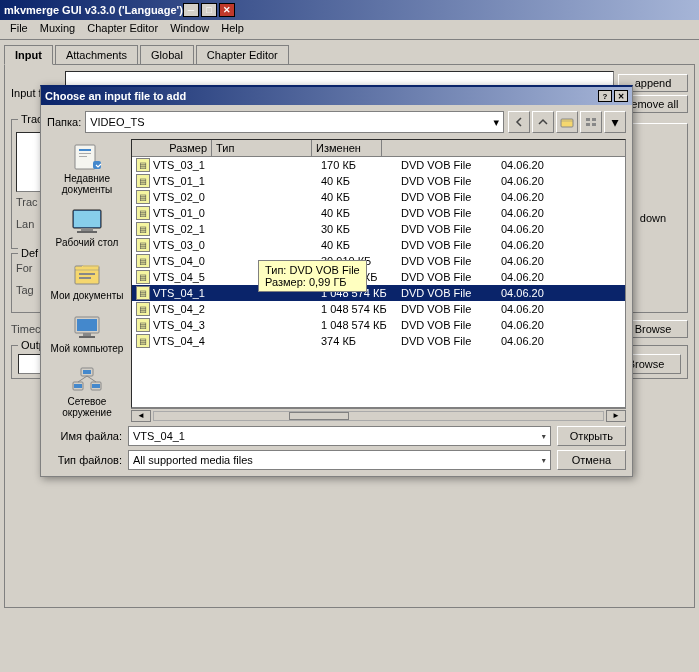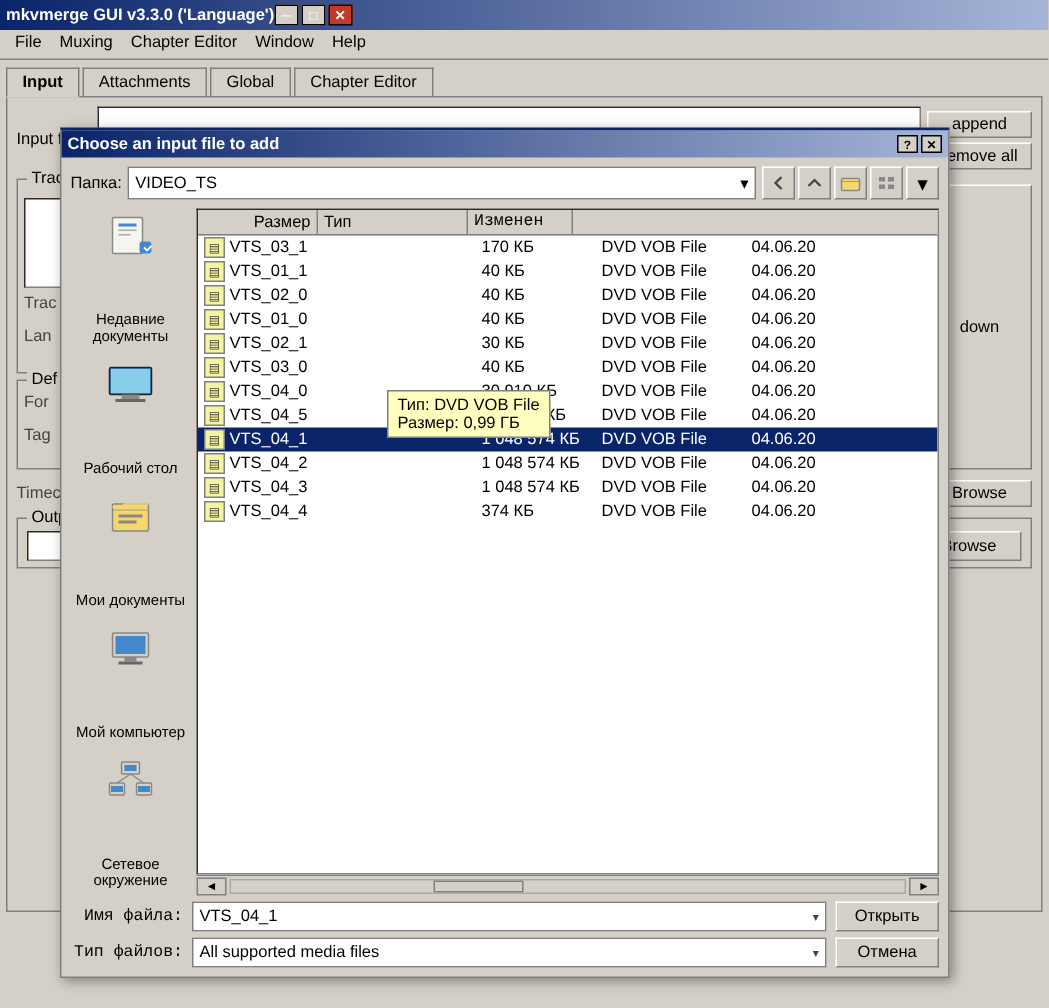--- a/index.html
+++ b/index.html
@@ -210,21 +210,20 @@
       gap: 4px;
     }
     .nav-item {
       display: flex;
       flex-direction: column;
       align-items: center;
       cursor: pointer;
       padding: 4px 2px;
       font-size: 10px;
       text-align: center;
-      gap: 35px;
     }
     .nav-icon {
       width: 32px; height: 28px;
       margin-bottom: 2px;
     }
 
     .file-list {
       flex: 1;
       border: 1px inset #808080;
       background: white;
@@ -241,21 +240,21 @@
     }
     .file-col-header {
       padding: 2px 4px;
       font-size: 11px;
       border-right: 1px solid #808080;
       cursor: pointer;
     }
     .col-name { width: 185px; }
     .col-size { width: 80px; text-align: right; }
     .col-type { width: 100px; }
-    .col-date { width: 70px; font-family: Liberation Mono, monospace; }
+    .col-date { width: 70px; }
 
     .file-row {
       display: flex;
       align-items: center;
       padding: 1px 0;
       cursor: pointer;
       font-size: 11px;
     }
     .file-row.selected { background: #0a246a; color: white; }
 
@@ -292,21 +291,20 @@
     }
     .filename-row, .filetype-row {
       display: flex;
       align-items: center;
       gap: 6px;
     }
     .field-label {
       width: 75px;
       font-size: 11px;
       text-align: right;
-      font-family: Liberation Mono, monospace;
     }
     .field-combo {
       flex: 1;
       height: 20px;
       background: white;
       border: 1px solid #808080;
       font-size: 11px;
       padding: 0 4px;
       display: flex;
       align-items: center;

